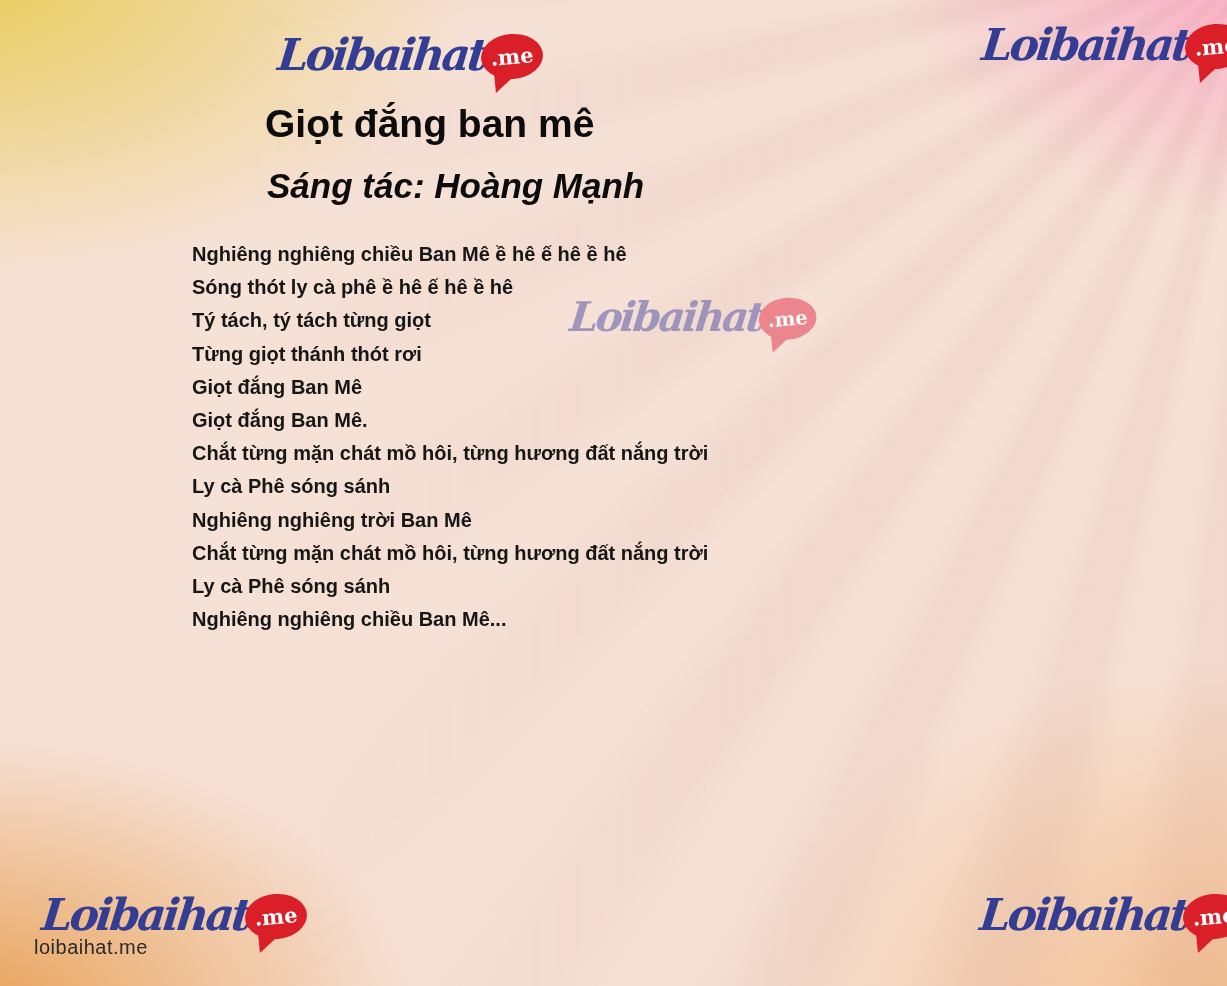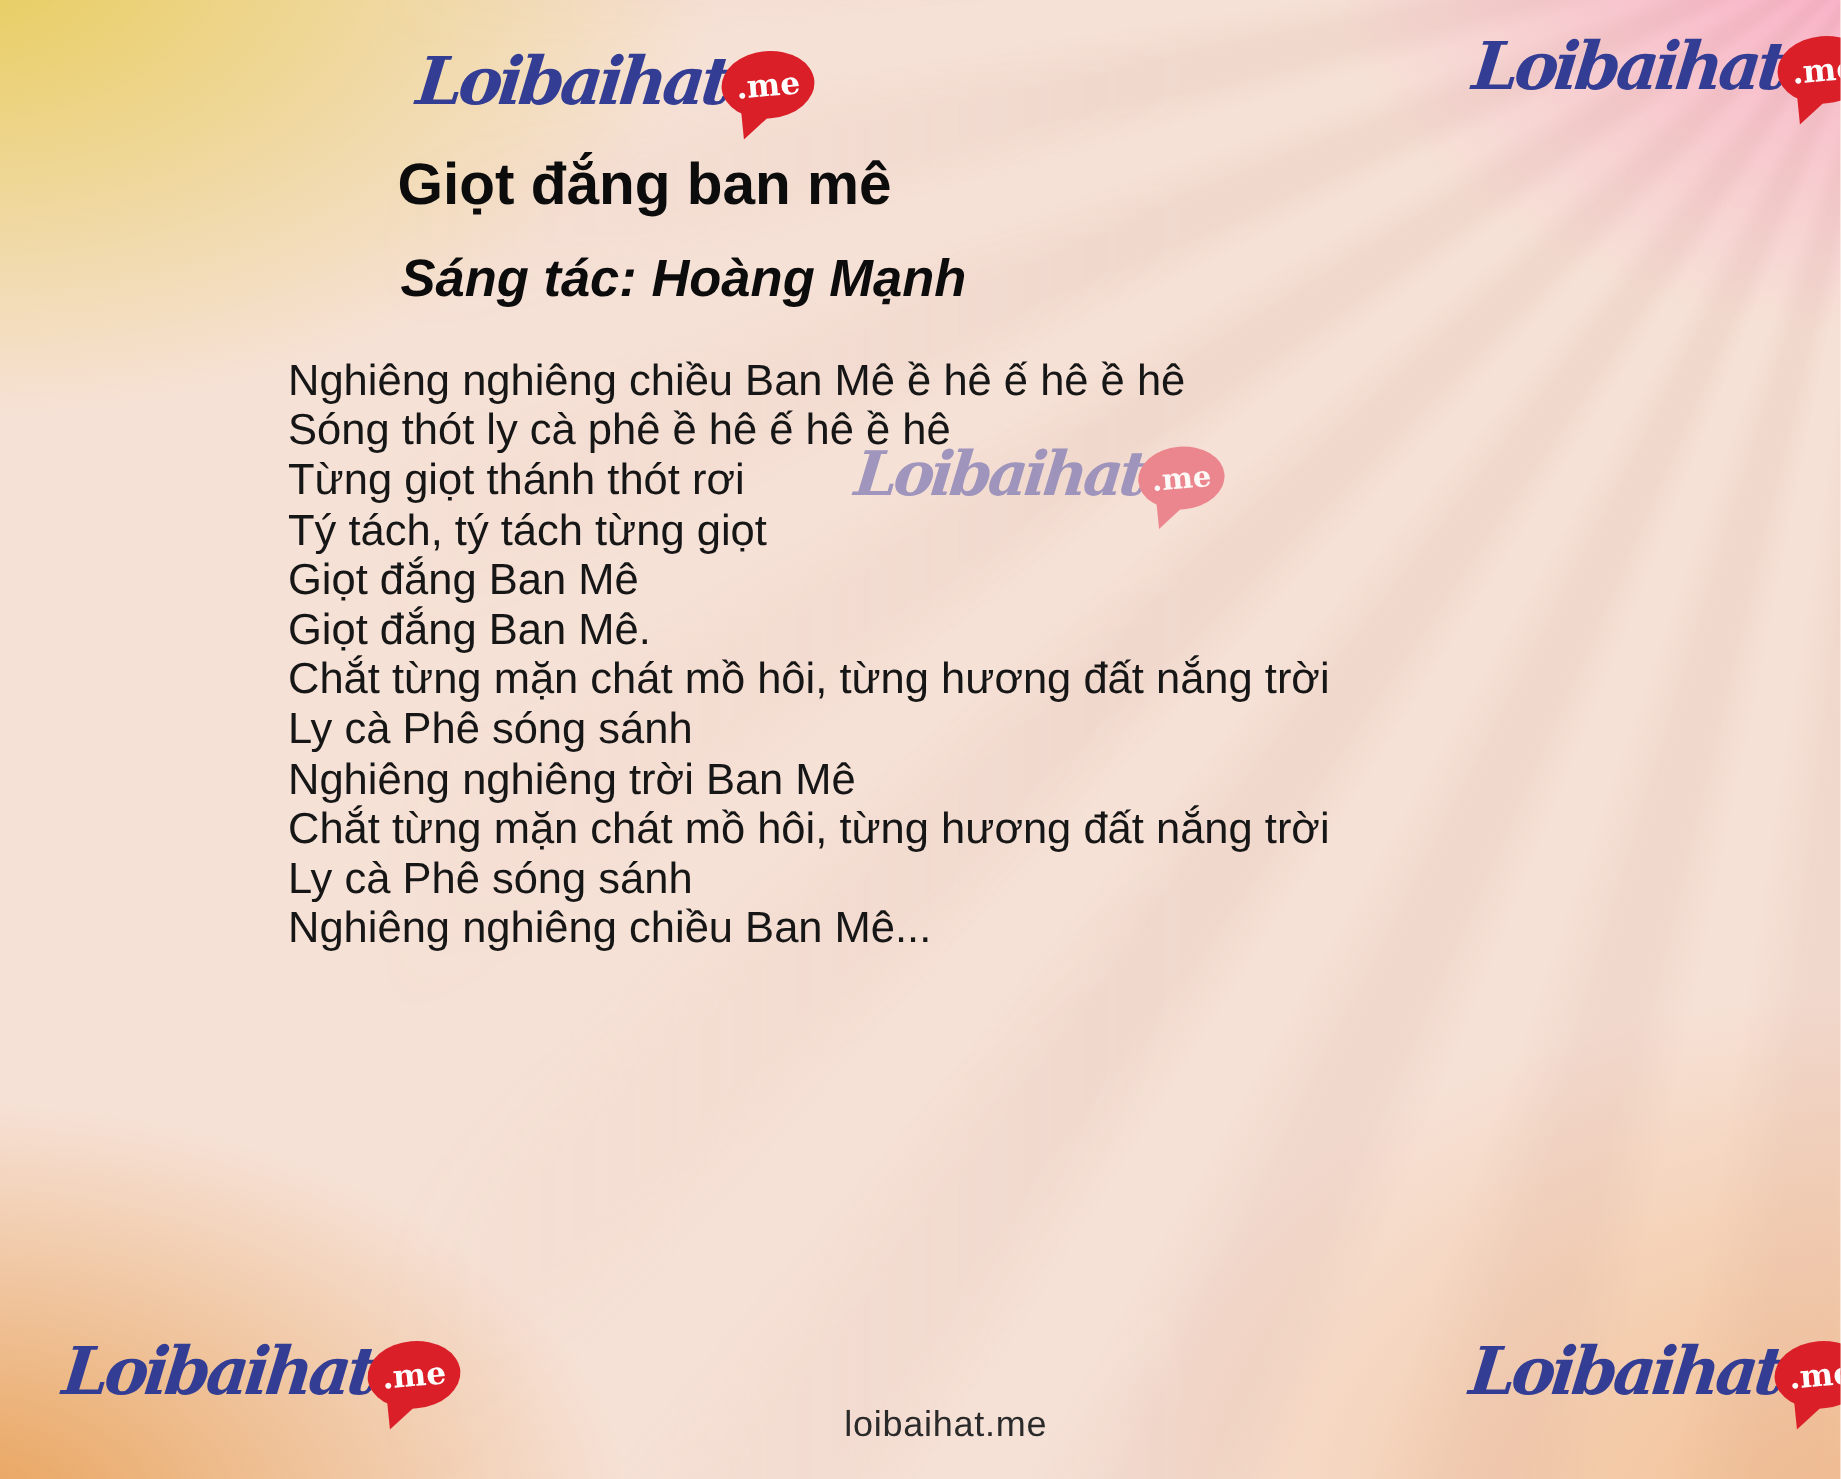--- a/index.html
+++ b/index.html
@@ -104,28 +104,28 @@
   }
   .composer{
     position:absolute;left:267px;top:166px;
     font-size:35px;font-weight:bold;font-style:italic;color:#0c0c0c;
   }
   .lyrics{
     position:absolute;left:192px;top:238px;
     width:640px;
   }
   .lyric-line{
-    font-size:29px;font-weight:normal;color:var(--ink);
+    font-size:20px;font-weight:bold;color:var(--ink);
     line-height:33.2px;
     white-space:nowrap;
   }
   .footer-url{
     position:absolute;left:0;top:936px;width:1227px;
-    text-align:center;padding-left:34px;
-    font-size:24px;color:#2a2a2a;
+    text-align:left;padding-left:34px;
+    font-size:20px;color:#2a2a2a;
     letter-spacing:0.5px;
   }
 </style>
 </head>
 <body>
 
 <div class="canvas">
 
   <div class="rays"></div>
 
@@ -152,22 +152,22 @@
     <span class="logo-script">Loibaihat</span>
     <span class="logo-bubble">
       <span class="logo-me">.me</span>
       <span class="logo-tail"></span>
     </span>
   </div>
 
   <div class="lyrics">
       <div class="lyric-line">Nghiêng nghiêng chiều Ban Mê ề hê ế hê ề hê</div>
       <div class="lyric-line">Sóng thót ly cà phê ề hê ế hê ề hê</div>
+      <div class="lyric-line">Tý tách, tý tách từng giọt</div>
       <div class="lyric-line">Từng giọt thánh thót rơi</div>
-      <div class="lyric-line">Tý tách, tý tách từng giọt</div>
       <div class="lyric-line">Giọt đắng Ban Mê</div>
       <div class="lyric-line">Giọt đắng Ban Mê.</div>
       <div class="lyric-line">Chắt từng mặn chát mồ hôi, từng hương đất nắng trời</div>
       <div class="lyric-line">Ly cà Phê sóng sánh</div>
       <div class="lyric-line">Nghiêng nghiêng trời Ban Mê</div>
       <div class="lyric-line">Chắt từng mặn chát mồ hôi, từng hương đất nắng trời</div>
       <div class="lyric-line">Ly cà Phê sóng sánh</div>
       <div class="lyric-line">Nghiêng nghiêng chiều Ban Mê...</div>
     </div>
 

